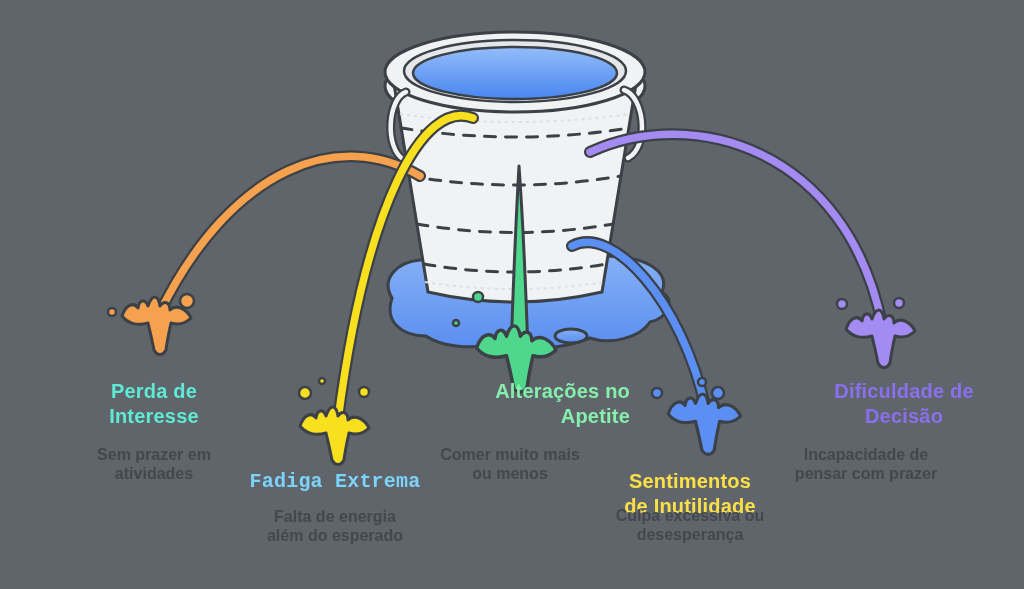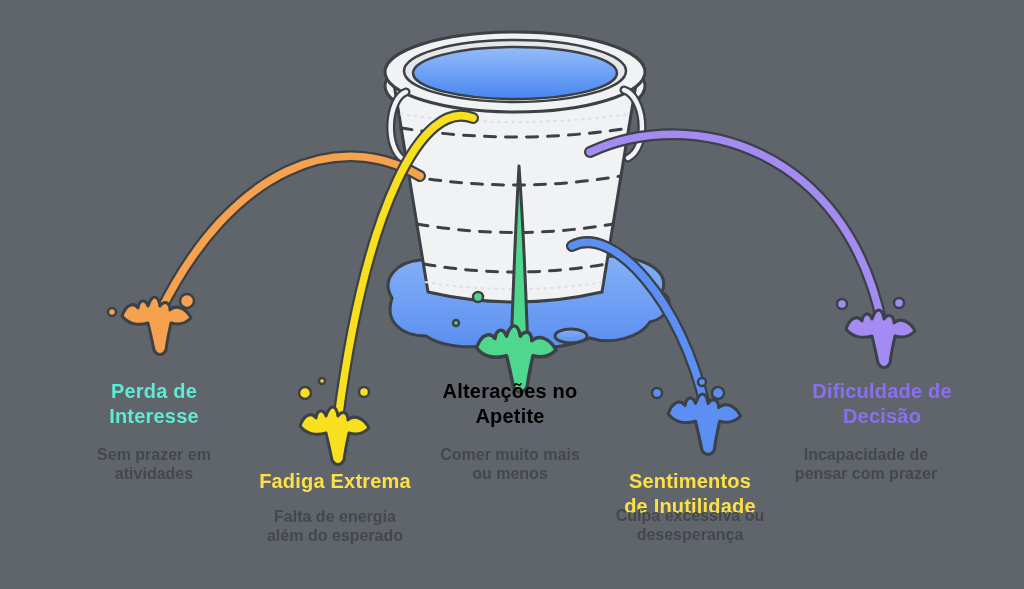--- a/index.html
+++ b/index.html
@@ -152,32 +152,32 @@
       <circle class="drop" cx="842" cy="304" r="5" fill="#A38BF2"></circle>
       <circle class="drop" cx="899" cy="303" r="5" fill="#A38BF2"></circle>
     </g>
   </svg>
 
   <div class="label title" style="left: 34px; top: 379px; color: #5eead4;">Perda de
 Interesse</div>
   <div class="label subtitle" style="left:34px;top:445px;">Sem prazer em
 atividades</div>
 
-  <div class="label title" style="left: 215px; top: 469px; color: #fde047;">Fadiga Extrema</div>
+  <div class="label title" style="left: 215px; top: 469px; color: #7dd3fc; font-family: Liberation Mono, monospace;">Fadiga Extrema</div>
   <div class="label subtitle" style="left:215px;top:507px;">Falta de energia
 além do esperado</div>
 
-  <div class="label title" style="left: 390px; top: 379px; color: #000000;">Alterações no
+  <div class="label title" style="left: 390px; top: 379px; color: #86efac; text-align: right;">Alterações no
 Apetite</div>
   <div class="label subtitle" style="left:390px;top:445px;">Comer muito mais
 ou menos</div>
 
   <div class="label title" style="left: 570px; top: 469px; color: #fde047;">Sentimentos
 de Inutilidade</div>
   <div class="label subtitle" style="left:570px;top:506px;">Culpa excessiva ou
 desesperança</div>
 
-  <div class="label title" style="left: 762px; top: 379px; color: rgb(138, 112, 238);">Dificuldade de
+  <div class="label title" style="left: 784px; top: 379px; color: rgb(138, 112, 238);">Dificuldade de
 Decisão</div>
   <div class="label subtitle" style="left:746px;top:445px;">Incapacidade de
 pensar com prazer</div>
 
 </div>
 
 </body></html>

